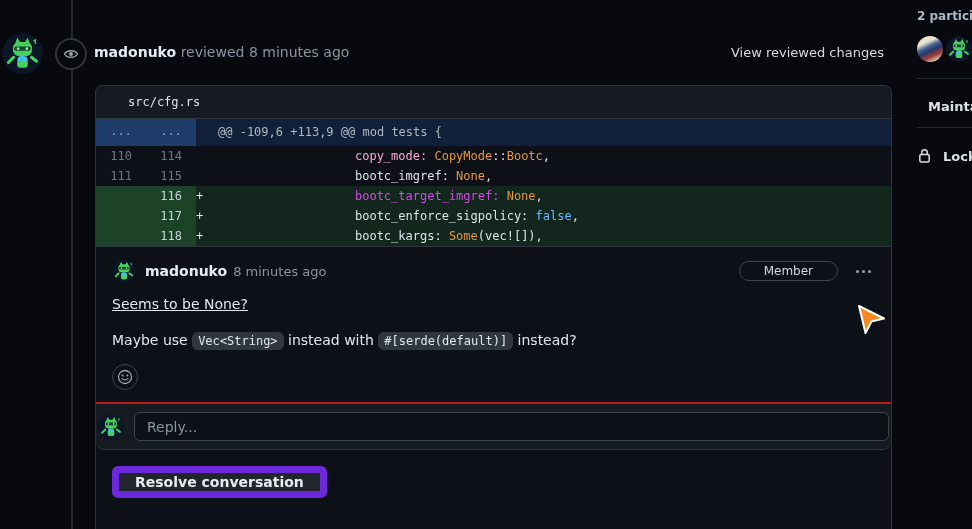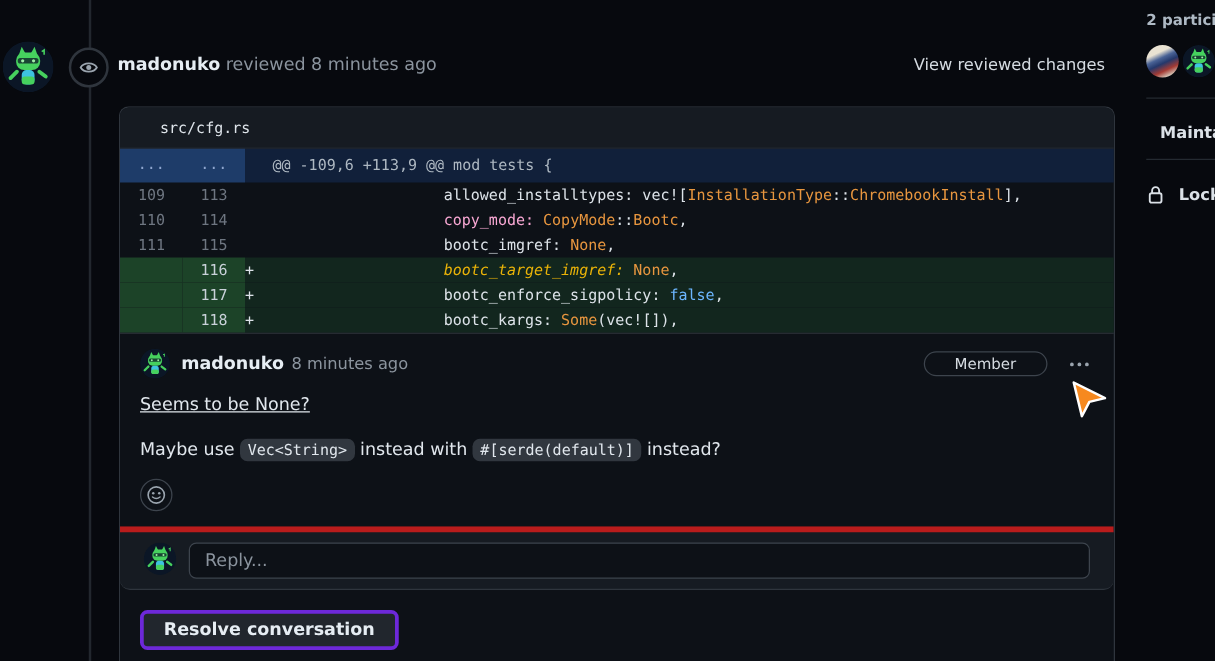--- a/index.html
+++ b/index.html
@@ -54,30 +54,30 @@
   .kebab { display:flex; gap:3px; margin-left:14px; padding:4px; cursor:pointer; background:none; border:none; }
   .kebab i { width:3px; height:3px; border-radius:50%; background:#9aa4ae; }
   .p1 { margin-top:13px; font-size:14px; color:#e1e7ed;text-decoration:underline; }
   .p2 { margin-top:16px; font-size:14px; color:#e1e7ed; line-height:24px; }
   .chip { font-family:"DejaVu Sans Mono", monospace; font-size:12px; background:#31373f;
     border-radius:6px; padding:2px 6px; color:#e1e7ed; }
   .reaction { margin-top:11px; width:26px; height:26px; border-radius:50%; background:none;
     border:1px solid #3d444d; display:flex; align-items:center; justify-content:center; cursor:pointer; }
 
   
-  .reply-strip { border-top:5px solid #b91c1c; border-bottom:1px solid #2f353d; background:#161b22;
-    border-radius:0 0 8px 8px; padding:8px 19px; display:flex; gap:10px; }
+  .reply-strip { border-top:2px solid #b91c1c; border-bottom:1px solid #2f353d; background:#161b22;
+    border-radius:0 0 8px 8px; padding:8px 2px; display:flex; align-items:center; gap:10px; }
   .reply-avatar { width:26px; height:26px; border-radius:50%; overflow:hidden; flex:none; }
   .reply-avatar svg { display:block; width:100%; height:100%; }
   .reply-input { flex:1; height:29px; background:#0d1117; border:1px solid #3d444d; border-radius:6px;
     color:#e6edf3; font-size:14px; padding:0 12px; font-family:"DejaVu Sans", sans-serif; }
   .reply-input::placeholder { color:#8b949e; }
 
   .thread-footer { padding:16px; }
-  .resolve-btn { height:32px; padding:0 16px; background:#21262d; border:3px solid #6d28d9; border-radius:6px;
+  .resolve-btn { height:32px; padding:0 16px; background:#21262d; border:7px solid #6d28d9; border-radius:6px;
     color:#e6edf3; font-size:14px; font-weight:600; font-family:"DejaVu Sans", sans-serif; cursor:pointer; }
 
   
   .sidebar { position:absolute; left:917px; top:0; width:230px; }
   .sb-heading { margin-top:9px; font-size:12px; font-weight:bold; color:#aeb9c4; white-space:nowrap; }
   .sb-avatars { margin-top:13px; display:flex; gap:3px; }
   .sb-avatar { width:26px; height:26px; border-radius:50%; overflow:hidden; cursor:pointer; flex:none; }
   .sb-avatar svg { display:block; width:100%; height:100%; }
   .painting { background:
       linear-gradient(155deg, #e9e2d2 28%, #4a6396 42%, #24386b 55%, #a43b34 72%, #d8cfc0 88%); }
@@ -142,38 +142,33 @@
   <div class="hunk-row mono">
     <div class="hunk-gutter">
       <span>...</span>
       <span>...</span>
     </div>
     <div class="hunk-text">@@ -109,6 +113,9 @@ mod tests {</div>
   </div>
 
   <div id="diff-rows" class="mono">
       <div class="diff-row">
-        <div class="ln">109</div>
-        <div class="ln">113</div>
-        <div class="code pad">                      <span style="color: rgb(221, 227, 233);">allowed_installtypes: vec![</span><span style="color: rgb(232, 150, 63);">InstallationType</span><span style="color: rgb(221, 227, 233);">::</span><span style="color: rgb(232, 150, 63);">ChromebookInstall</span><span style="color: rgb(221, 227, 233);">],</span></div>
-      </div>
-      <div class="diff-row">
         <div class="ln">110</div>
         <div class="ln">114</div>
         <div class="code pad">                      <span style="color: #f9a8d4; text-align: right;">copy_mode: </span><span style="color: rgb(232, 150, 63);">CopyMode</span><span style="color: rgb(221, 227, 233);">::</span><span style="color: rgb(232, 150, 63);">Bootc</span><span style="color: rgb(221, 227, 233);">,</span></div>
       </div>
       <div class="diff-row">
         <div class="ln">111</div>
         <div class="ln">115</div>
         <div class="code pad">                      <span style="color: rgb(221, 227, 233);">bootc_imgref: </span><span style="color: rgb(232, 150, 63);">None</span><span style="color: rgb(221, 227, 233);">,</span></div>
       </div>
       <div class="diff-row added">
         <div class="ln"></div>
         <div class="ln">116</div>
-        <div class="code pad">+                     <span style="color: #eab308; font-style: italic;">bootc_target_imgref: </span><span style="color: rgb(232, 150, 63);">None</span><span style="color: rgb(221, 227, 233);">,</span></div>
+        <div class="code pad">+                     <span style="color: #d946ef;">bootc_target_imgref: </span><span style="color: rgb(232, 150, 63);">None</span><span style="color: rgb(221, 227, 233);">,</span></div>
       </div>
       <div class="diff-row added">
         <div class="ln"></div>
         <div class="ln">117</div>
         <div class="code pad">+                     <span style="color: rgb(221, 227, 233);">bootc_enforce_sigpolicy: </span><span style="color: rgb(108, 182, 255);">false</span><span style="color: rgb(221, 227, 233);">,</span></div>
       </div>
       <div class="diff-row added">
         <div class="ln"></div>
         <div class="ln">118</div>
         <div class="code pad">+                     <span style="color: rgb(221, 227, 233);">bootc_kargs: </span><span style="color: rgb(232, 150, 63);">Some</span><span style="color: rgb(221, 227, 233); text-align: center;">(vec![]),</span></div>

